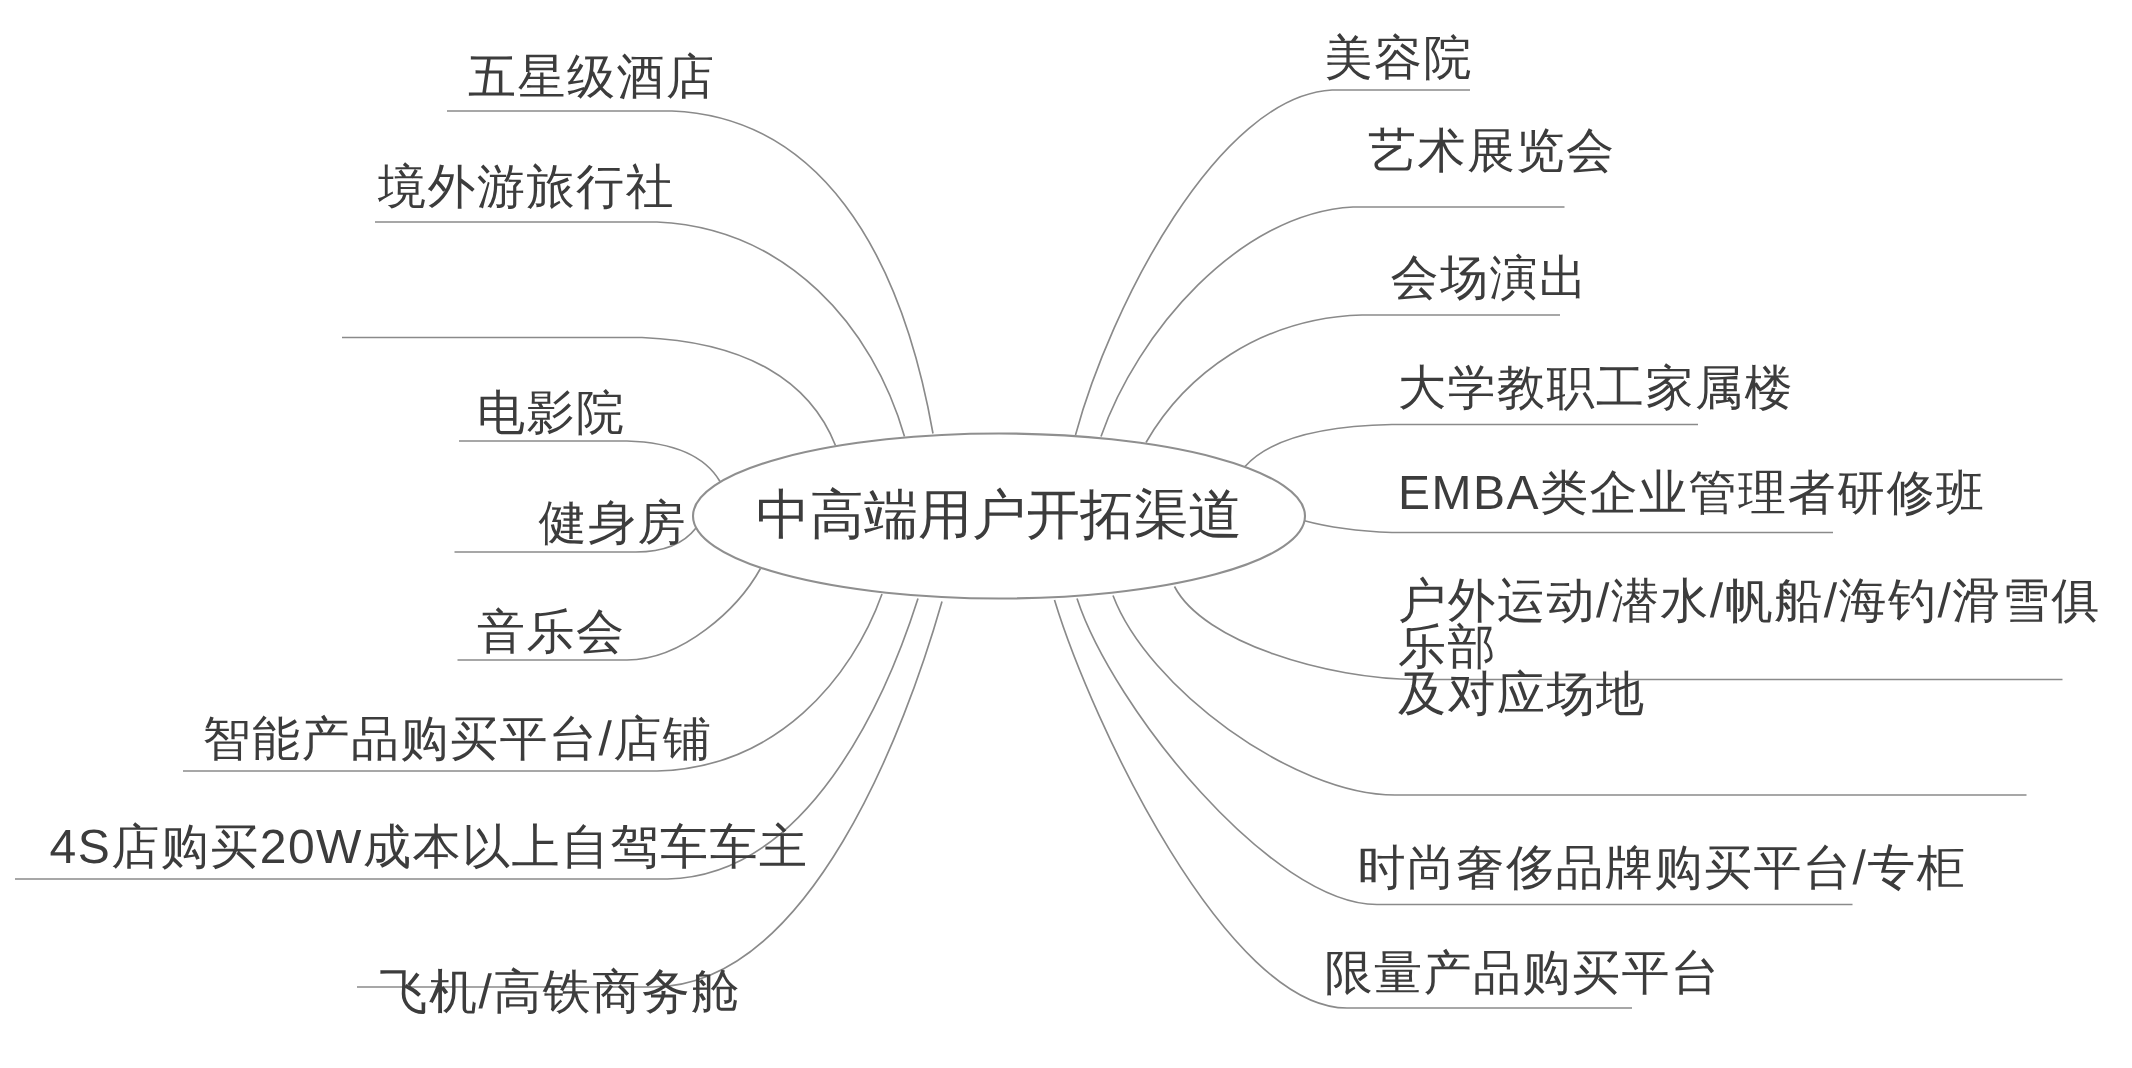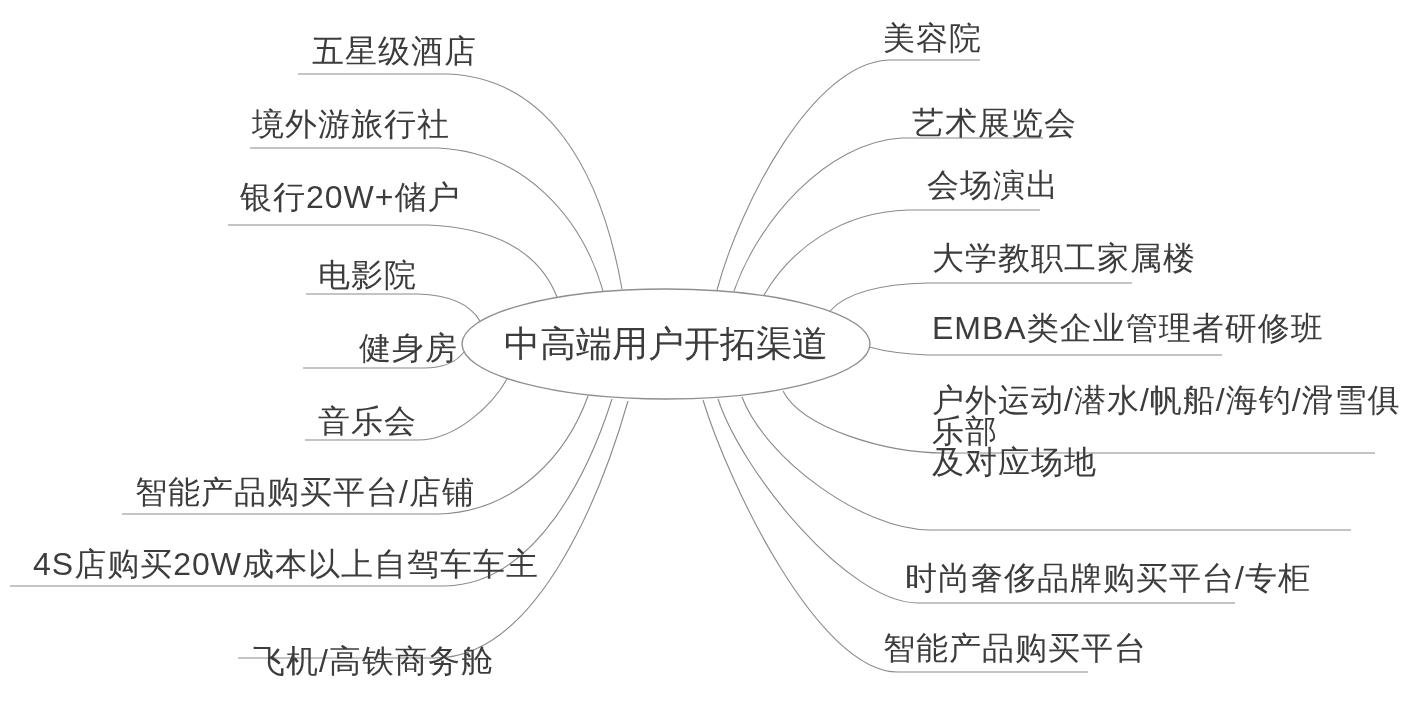--- a/index.html
+++ b/index.html
@@ -78,31 +78,30 @@
       <path d="M 1235 603 L 918 603 C 848 603 742 472 718 399"></path>
       <path d="M 1088 672 L 898 672 C 818 672 728 482 703 400"></path>
     </g>
     <ellipse class="root-ellipse" cx="666" cy="344" rx="204" ry="55"></ellipse>
   </svg>
 
   <div class="root-label">中高端用户开拓渠道</div>
 
   <div class="label" style="left:312px; top:36px;">五星级酒店</div>
   <div class="label" style="left:252px; top:109px;">境外游旅行社</div>
-  <div class="label" style="left:240px; top:182px;">银行20W+储户</div>
   <div class="label" style="left:318px; top:260px;">电影院</div>
   <div class="label" style="left:315px; top:333px;margin-left:44px;">健身房</div>
   <div class="label" style="left:318px; top:406px;">音乐会</div>
   <div class="label" style="left:135px; top:477px;">智能产品购买平台/店铺</div>
   <div class="label" style="left:33px;  top:549px;">4S店购买20W成本以上自驾车车主</div>
   <div class="label" style="left:253px; top:620px;margin-top:26px;">飞机/高铁商务舱</div>
 
   <div class="label" style="left:883px; top:23px;">美容院</div>
-  <div class="label" style="left:912px; top:110px;font-family:Liberation Mono, monospace;">艺术展览会</div>
+  <div class="label" style="left:912px; top:85px;">艺术展览会</div>
   <div class="label" style="left:927px; top:170px;">会场演出</div>
   <div class="label" style="left:932px; top:243px;">大学教职工家属楼</div>
   <div class="label" style="left:932px; top:313px;">EMBA类企业管理者研修班</div>
   <div class="label" style="left:932px; top:385px;">户外运动/潜水/帆船/海钓/滑雪俱乐部
 及对应场地</div>
   <div class="label" style="left:905px; top:563px;">时尚奢侈品牌购买平台/专柜</div>
-  <div class="label" style="left:883px; top:633px;">智能产品购买平台</div>
+  <div class="label" style="left:883px; top:633px;">限量产品购买平台</div>
 
 </div>
 
 </body></html>

